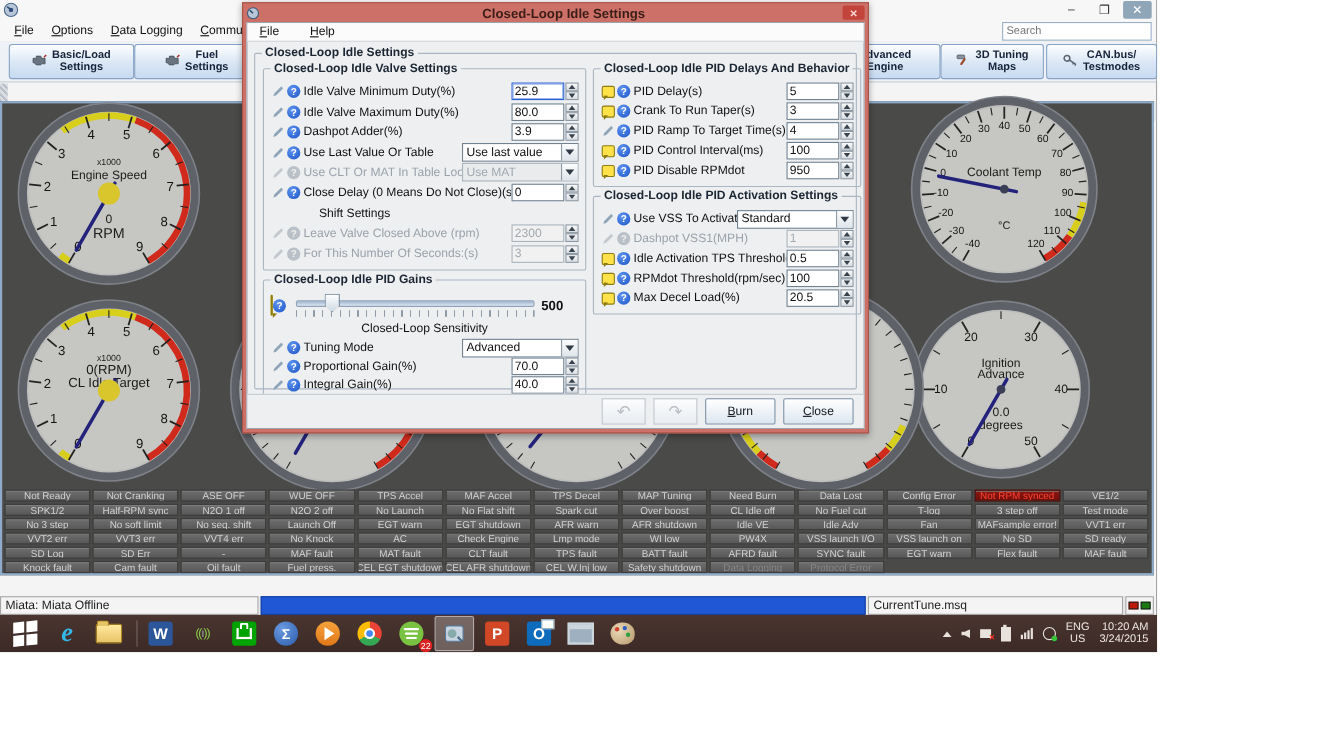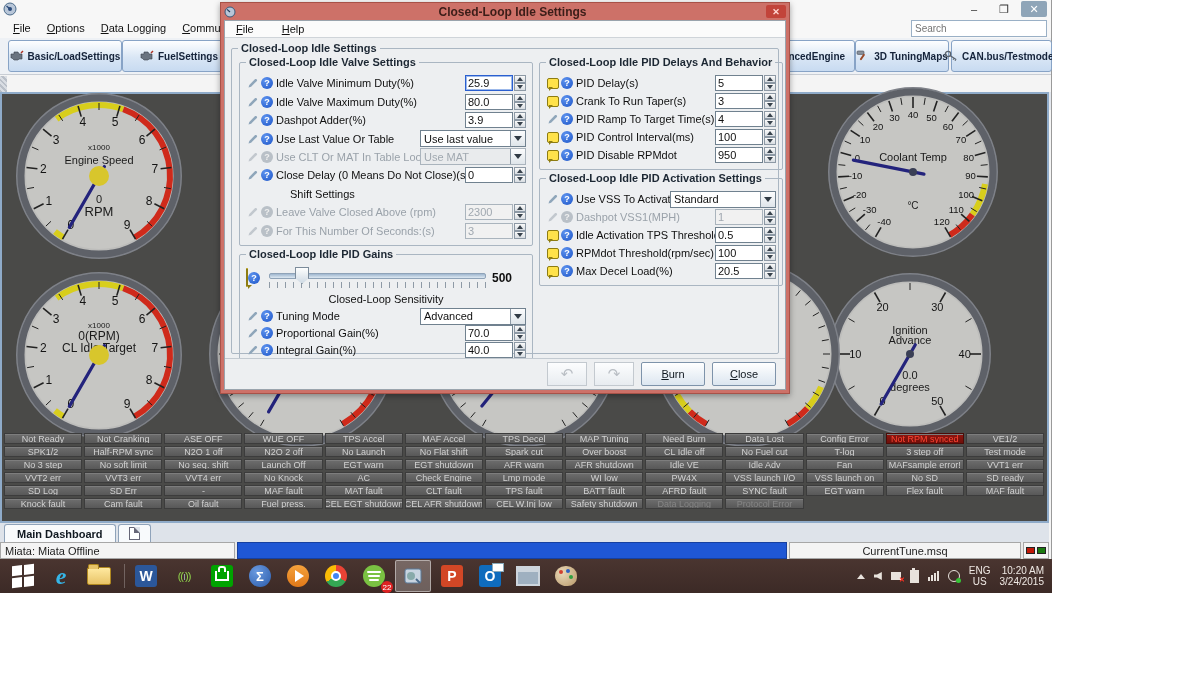--- a/index.html
+++ b/index.html
@@ -10,46 +10,46 @@
   .titlebar{position:absolute;left:0;top:0;right:0;height:18px;background:#f7f7f7;}
   .app-icon{position:absolute;left:3px;top:2px;width:14px;height:14px;}
   .winctl{position:absolute;right:4px;top:1px;display:flex;gap:4px;}
   .winbtn{width:26px;height:16px;display:flex;align-items:center;justify-content:center;font-size:11px;color:#333;}
   .winbtn.close{background:#8fa5b8;color:#fff;border-radius:2px;}
   .menubar{position:absolute;left:0;top:18px;right:0;height:20px;background:#f7f7f7;border-bottom:1px solid #d8d8d8;display:flex;align-items:center;padding-left:6px;gap:2px;}
   .menu-item{font-size:11px;color:#111;padding:2px 7px;}
   .searchbox{position:absolute;right:4px;top:20px;width:128px;height:15px;border:1px solid #9ab0c6;background:#fff;font-size:10px;color:#9aa4ae;padding:0 3px;font-family:"Liberation Sans",sans-serif;}
   .toolbar{position:absolute;left:0;top:38px;right:0;height:36px;background:#eef1f5;border-bottom:1px solid #c8cdd4;}
   .tbtn{position:absolute;top:2px;height:30px;border:1px solid #87a3c6;border-radius:3px;background:linear-gradient(#fdfeff,#d9e6f5 55%,#c8dbf1);display:flex;align-items:center;justify-content:center;gap:4px;font-size:10px;font-weight:bold;color:#15233a;}
-  .tbtn .lines{display:flex;align-items:center;line-height:11px;}
+  .tbtn .lines{display:flex;flex-direction:column;align-items:center;line-height:11px;}
   .tabs{position:absolute;left:0;top:92px;right:0;height:18px;background:#e3e7ee;display:flex;align-items:flex-end;padding-left:2px;gap:1px;}
   .tab{height:16px;padding:0 10px;font-size:11px;font-weight:bold;color:#2a2a2a;background:#cfd6e0;border:1px solid #9fb0c4;border-bottom:none;border-radius:3px 3px 0 0;display:flex;align-items:center;}
   .tab.active{background:#f6f8fb;}
   .sidegrip{position:absolute;left:0;top:38px;width:7px;height:36px;background:repeating-linear-gradient(45deg,#d9dde3 0 2px,#b9bfc8 2px 4px);}
   
   .gpanel{position:absolute;left:0;top:92px;right:2px;height:431px;background:#4a4a48;border:2px solid #8fabc9;box-sizing:border-box;}
   .gauges{position:absolute;inset:0;}
   .gauges svg{position:absolute;}
   
-  .igrid{position:absolute;left:2px;top:339px;width:1040px;height:76px;display:grid;grid-template-columns:repeat(13,1fr);grid-auto-rows:1fr;gap:2px;border-radius:30px;}
+  .igrid{position:absolute;left:2px;top:351px;width:1040px;height:76px;display:grid;grid-template-columns:repeat(13,1fr);grid-auto-rows:1fr;gap:2px;border-radius:30px;}
   .icell{background:linear-gradient(#6e6e6e,#585858);border:1px solid #3c3c3c;box-shadow:inset 0 1px 0 #7d7d7d;color:#d2d2d2;font-size:9px;display:flex;align-items:center;justify-content:center;overflow:hidden;white-space:nowrap;}
   .icell.red{background:linear-gradient(#8e1710,#6f0f0a);color:#ff4433;border-color:#4a0c08;}
   .icell.dim{color:#868686;}
   .icell.empty{visibility:hidden;}
   
   .btabs{position:absolute;left:0;top:523px;right:2px;height:19px;background:#dee3ea;display:flex;align-items:flex-end;padding-left:4px;gap:2px;}
   .btab{height:17px;background:#f8fafc;border:1px solid #8fa3ba;border-bottom:none;border-radius:3px 3px 0 0;padding:0 12px;font-size:11px;font-weight:bold;color:#101820;display:flex;align-items:center;gap:4px;}
   .btab.icon-only{padding:0 10px;}
   .pageicon{width:9px;height:11px;background:#fff;border:1px solid #667;position:relative;}
   .pageicon::after{content:"";position:absolute;right:-1px;top:-1px;border:3px solid;border-color:#dee3ea #dee3ea #667 #667;}
   .statusbar{position:absolute;left:0;top:542px;right:2px;height:17px;background:#e9e9e9;display:flex;align-items:stretch;gap:2px;font-size:11px;}
   .stat-box{border:1px solid #a7a7a7;background:#f4f4f4;display:flex;align-items:center;padding:0 4px;color:#222;}
   .stat-left{width:225px;}
   .stat-progress{flex:1;background:#1f57d4;border:1px solid #1640a0;}
-  .stat-tune{width:222px;justify-content:center;}
+  .stat-tune{width:222px;}
   .stat-led{width:24px;display:flex;align-items:center;justify-content:center;gap:2px;background:#f4f4f4;border:1px solid #a7a7a7;}
   .led{width:7px;height:5px;border:1px solid #222;}
   .led.red{background:#c01808;}
   .led.green{background:#1a7a10;}
   
   .taskbar{position:absolute;left:0;bottom:0;width:1052px;height:34px;background:linear-gradient(#4a3530,#3c2a26);display:flex;align-items:center;padding-left:6px;box-sizing:border-box;}
   .tk{width:34px;height:30px;display:flex;align-items:center;justify-content:center;position:relative;margin-right:4px;flex:0 0 auto;}
   .tk.active{background:rgba(255,255,255,.25);border:1px solid rgba(255,255,255,.45);border-radius:2px;}
   .tksep{width:1px;height:24px;background:rgba(255,255,255,.25);margin:0 4px;flex:0 0 auto;}
   .sq{width:22px;height:22px;border-radius:3px;display:flex;align-items:center;justify-content:center;color:#fff;font-size:14px;font-weight:bold;}
@@ -567,28 +567,20 @@
           <div class="icell ">CEL W.Inj low</div>
           <div class="icell ">Safety shutdown</div>
           <div class="icell dim">Data Logging</div>
           <div class="icell dim">Protocol Error</div>
           <div class="icell empty"></div>
           <div class="icell empty"></div>
           <div class="icell empty"></div>
         </div>
     </div>
 
-    <div class="btabs">
-      <div class="btab">
-          <span>Main Dashboard</span>
-        </div>
-      <div class="btab icon-only">
-          <span class="pageicon"></span>
-        </div>
-    </div>
     <div class="statusbar">
       <div class="stat-box stat-left">
           <span>Miata: Miata Offline</span>
         </div>
       <div class="stat-progress"></div>
       <div class="stat-box stat-tune">
           <span>CurrentTune.msq</span>
         </div>
       <div class="stat-led">
           <span class="led red"></span>

